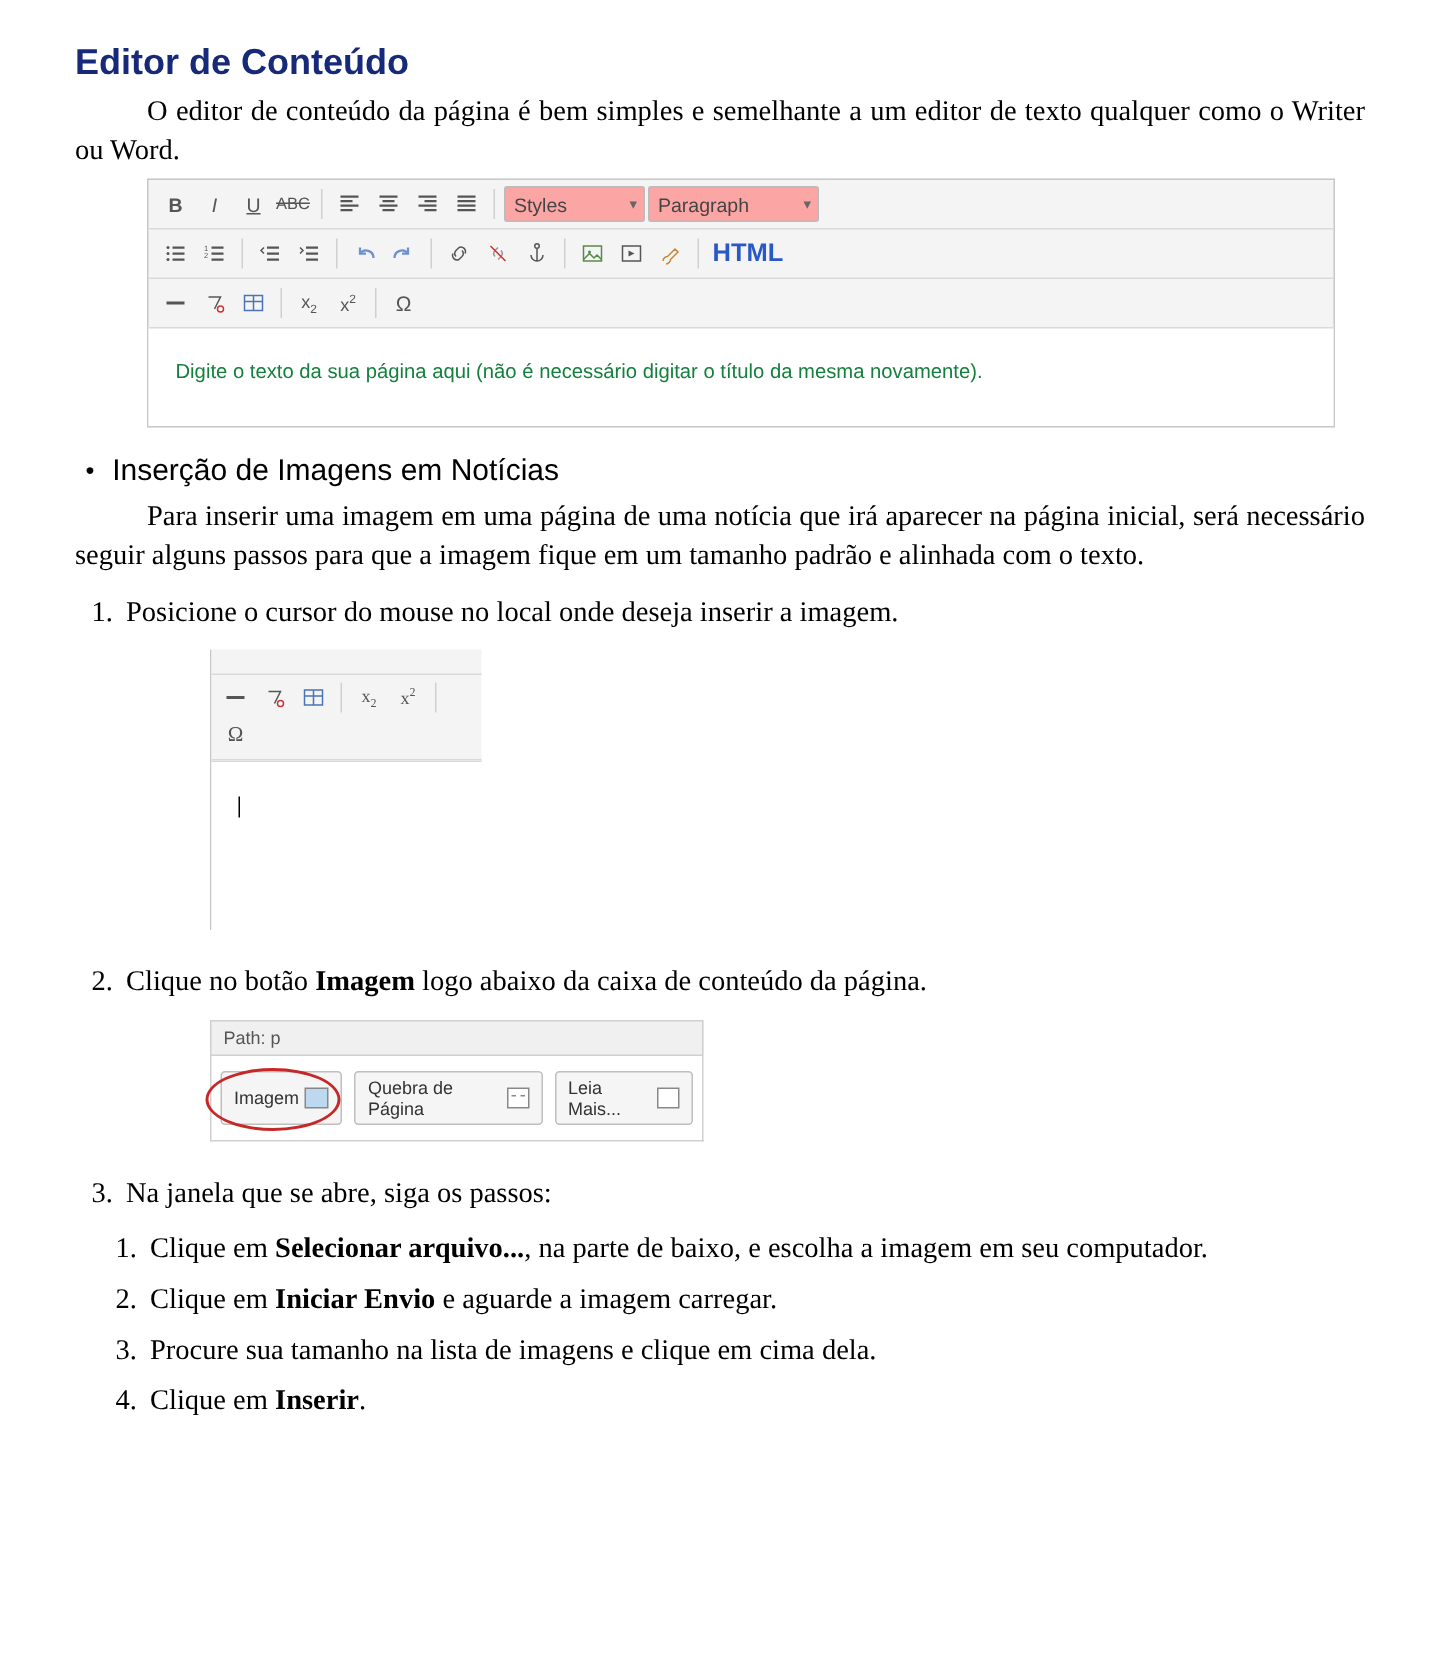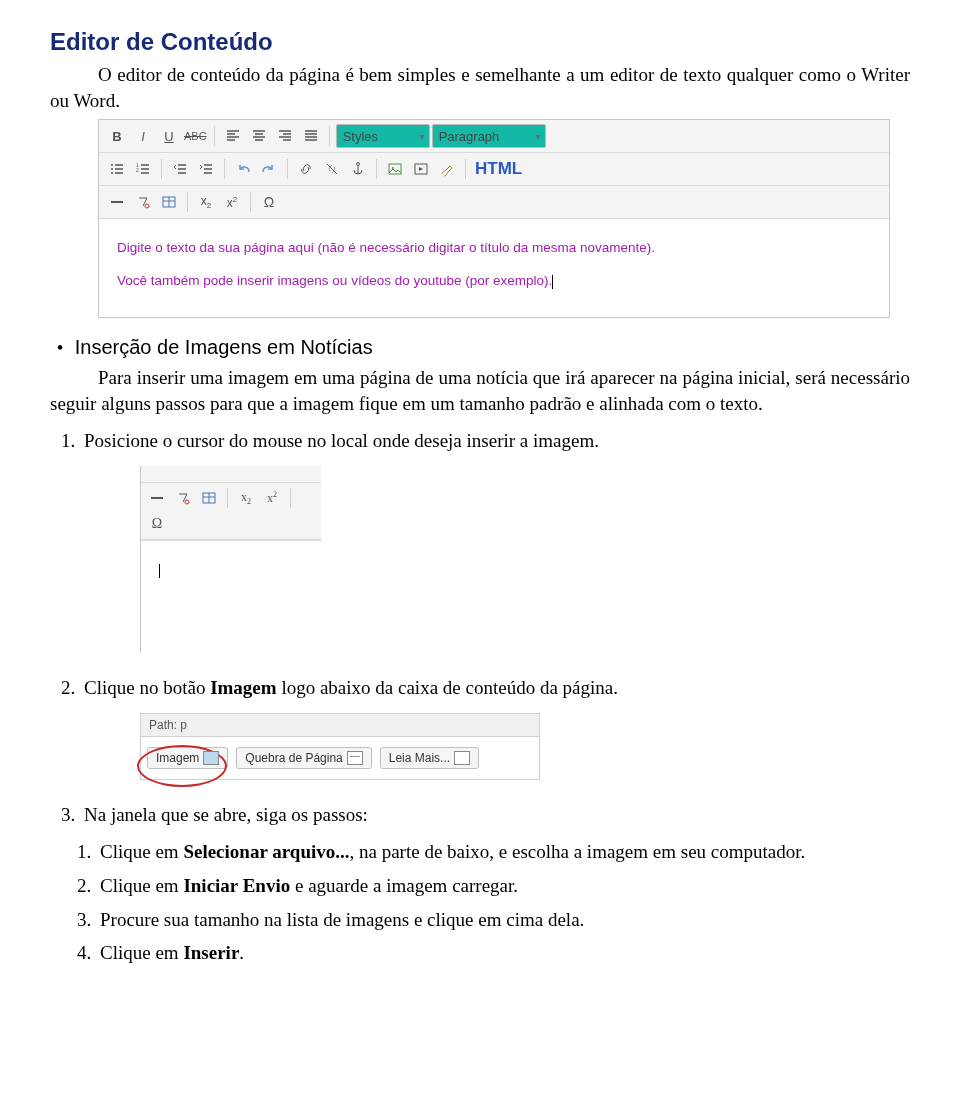--- a/index.html
+++ b/index.html
@@ -93,21 +93,21 @@
     align-items: center;
     justify-content: center;
     height: 22px;
     min-width: 22px;
     border: 1px solid transparent;
     border-radius: 2px;
     color: #555;
     background: transparent;
   }
   .tb-sel {
-    background: #14b8a6;
+    background: #fca5a5;
     border: 1px solid #bbb;
     padding: 0 16px 0 6px;
     min-width: 70px;
     justify-content: flex-start;
     color: #444;
     position: relative;
   }
   .tb-sel::after {
     content: "▾";
     position: absolute;
@@ -124,21 +124,21 @@
   .html-label {
     color: #2959c4;
     font-weight: bold;
     font-size: 17px;
     padding: 0 2px;
   }
   .editor-body {
     background: #fff;
     border-top: 1px solid #d9d9d9;
     padding: 18px 18px 24px 18px;
-    color: #a21caf;
+    color: #15803d;
     font-family: Arial, Helvetica, sans-serif;
     font-size: 13.5px;
     line-height: 1.7;
   }
   .editor-body .cursor {
     display: inline-block;
     width: 1px;
     height: 14px;
     background: #000;
     vertical-align: middle;
@@ -170,21 +170,21 @@
   }
   .editor2 .faint-row {
     height: 16px;
     background: #f4f4f4;
     border-bottom: 1px solid #d9d9d9;
   }
 
   
   .footer-bar-wrap {
     margin: 6px 0 22px 90px;
-    width: 400px;
+    width: 329px;
     font-family: Arial, Helvetica, sans-serif;
   }
   .footer-path {
     background: #f0f0f0;
     border: 1px solid #d0d0d0;
     font-size: 12px;
     color: #555;
     padding: 4px 8px;
   }
   .footer-buttons {
@@ -393,23 +393,20 @@
     <span class="tb-btn">
         <span style="font-size:12px">x<sup style="font-size:8px">2</sup></span>
       </span>
     <span class="tb-divider"></span>
     <span class="tb-btn">
         <span style="font-size:14px">Ω</span>
       </span>
   </div>
   <div class="editor-body">
     <div>Digite o texto da sua página aqui (não é necessário digitar o título da mesma novamente).</div>
-    <div style="margin-top:10px">
-      <span>Você também pode inserir imagens ou vídeos do youtube (por exemplo).</span><span class="cursor"></span>
-    </div>
   </div>
 </div>
 
 <div class="bullet-row">
   <span class="dot">•</span>
   <span class="bullet-title">Inserção de Imagens em Notícias</span>
 </div>
 
 <p class="para indent">Para inserir uma imagem em uma página de uma notícia que irá aparecer na página inicial, será necessário seguir alguns passos para que a imagem fique em um tamanho padrão e alinhada com o texto.</p>
 

